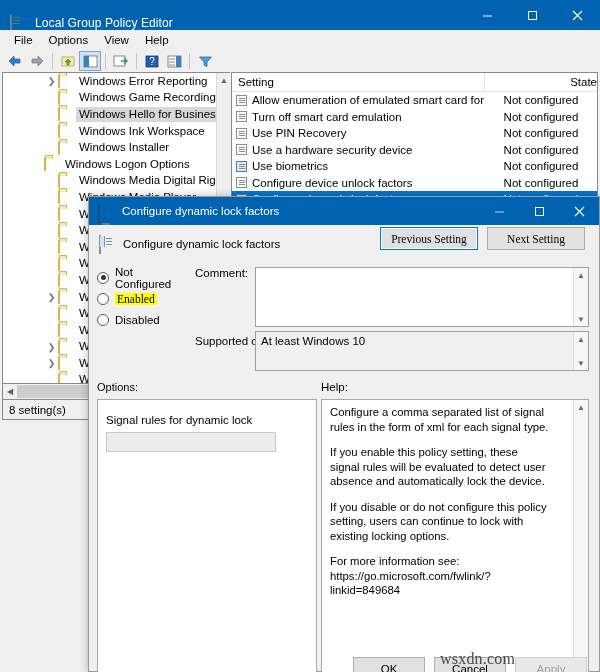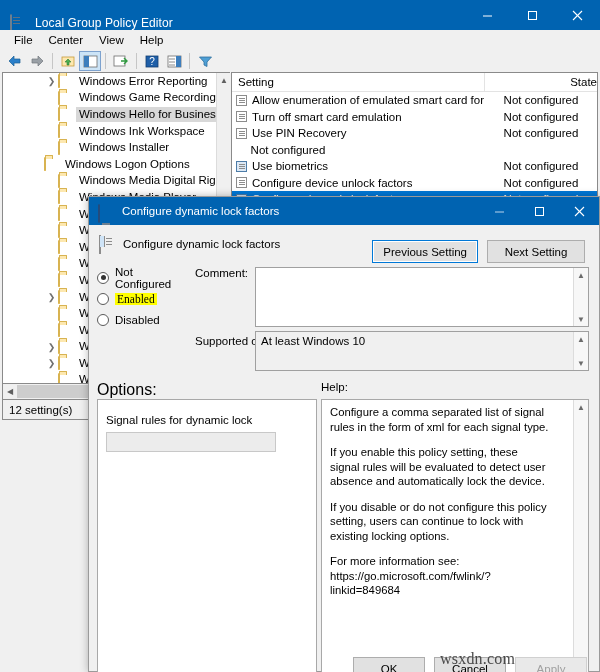--- a/index.html
+++ b/index.html
@@ -184,21 +184,21 @@
     height: 38px; background: #f0f0f0; display: flex; align-items: center;
     padding-left: 10px; position: relative;
   }
   .dlg-header .dh-icon { width:16px;height:16px;margin-right:8px;flex:none; position:relative;}
   .dh-glyph{
     width:14px;height:13px;background:#ffffff;border:1px solid #8c8c8c;position:relative;
   }
   .dh-glyph:before{content:"";position:absolute;left:0;top:0;width:4px;height:11px;background:#cfe4f7;border-right:1px solid #8c8c8c;}
   .dh-glyph:after{content:"";position:absolute;left:6px;top:2px;width:6px;height:1px;background:#8c8c8c;box-shadow:0 3px 0 #8c8c8c,0 6px 0 #8c8c8c;}
   .dlg-header .dh-title { font-size: 11.5px; color: #000; }
-  .dlg-navbtns { position: absolute; right: 14px; top: 15px; display: flex; gap: 9px; }
+  .dlg-navbtns { position: absolute; right: 14px; top: 2px; display: flex; gap: 9px; font-family: Liberation Serif, serif; }
   .navbtn {
     height: 23px; min-width: 98px; padding: 0 10px;
     background: #e1e1e1; border: 1px solid #adadad;
     font-size: 11.5px; color: #000; display:flex;align-items:center;justify-content:center;
   }
   .navbtn.focused { border: 1px solid #0078d7; box-shadow: inset 0 0 0 1px #ffffff; }
 
   .dlg-body { position: relative; }
 
   .radios { position: absolute; left: 8px; top: 4px; width: 95px; }
@@ -223,21 +223,21 @@
     background:#f0f0f0; border:1px solid #a0a0a0;
     font-size:11.5px; color:#000; padding:3px 5px;
   }
   .vsb {
     position:absolute; right:0; top:0; width:15px; height:100%;
     background:#f7f7f7; border-left:1px solid #dcdcdc;
     display:flex; flex-direction:column; justify-content:space-between;
   }
   .vsb .a { height:14px; display:flex;align-items:center;justify-content:center;color:#6b6b6b;font-size:8px;}
 
-  .opt-label { position:absolute; left:8px; top:118px; font-size:16px; color:#000; }
+  .opt-label { position:absolute; left:8px; top:118px; font-size:11px; color:#000; }
   .help-label { position:absolute; left:232px; top:118px; font-size:11.5px; color:#000; }
 
   .options-panel {
     position:absolute; left:8px; top:136px; width:220px; height:294px;
     background:#ffffff; border:1px solid #a8a8a8;
   }
   .opt-field-label { font-size:11.5px; color:#000; padding:14px 0 0 8px; }
   .opt-input {
     margin:6px 0 0 8px; width:170px; height:20px;
     background:#ececec; border:1px solid #c8c8c8;
@@ -289,21 +289,21 @@
         <svg width="11" height="11" viewBox="0 0 11 11">
             <line x1="1" y1="1" x2="10" y2="10" stroke="#fff" stroke-width="1.1"></line>
             <line x1="10" y1="1" x2="1" y2="10" stroke="#fff" stroke-width="1.1"></line>
           </svg>
       </div>
     </div>
   </div>
 
   <div class="menubar">
     <div class="mi">File</div>
-    <div class="mi">Center</div>
+    <div class="mi">Options</div>
     <div class="mi">View</div>
     <div class="mi">Help</div>
   </div>
 
   <div class="toolbar">
     <div class="tbtn">
       <svg width="16" height="14" viewBox="0 0 16 14">
           <path d="M7 2 L2 7 L7 12 L7 9 L13 9 L13 5 L7 5 Z" fill="#2a7fc9" stroke="#1b5e94" stroke-width=".7"></path>
         </svg>
     </div>
@@ -458,21 +458,21 @@
         </div>
       <div class="tree-vscroll">
         <div class="sb-arrow">▲</div>
       </div>
     </div>
     <div class="tree-hscroll">
       <div class="hs-arrow">◀</div>
       <div class="hs-thumb"></div>
     </div>
     <div class="statusbar">
-      <span>12 setting(s)</span>
+      <span>8 setting(s)</span>
     </div>
 
     <div class="list-pane">
       <div class="list-header">
         <div class="lh-setting">Setting</div>
         <div class="lh-state">State</div>
       </div>
       <div id="list-rows">
           <div class="list-row">
             <div class="lr-name">
@@ -489,20 +489,24 @@
             <div class="lr-state">Not configured</div>
           </div>
           <div class="list-row">
             <div class="lr-name">
               <span class="pol-ico"></span>
               <span>Use PIN Recovery</span>
             </div>
             <div class="lr-state">Not configured</div>
           </div>
           <div class="list-row">
+            <div class="lr-name">
+              <span class="pol-ico"></span>
+              <span>Use a hardware security device</span>
+            </div>
             <div class="lr-state">Not configured</div>
           </div>
           <div class="list-row">
             <div class="lr-name">
               <span class="pol-ico bio"></span>
               <span>Use biometrics</span>
             </div>
             <div class="lr-state">Not configured</div>
           </div>
           <div class="list-row">

